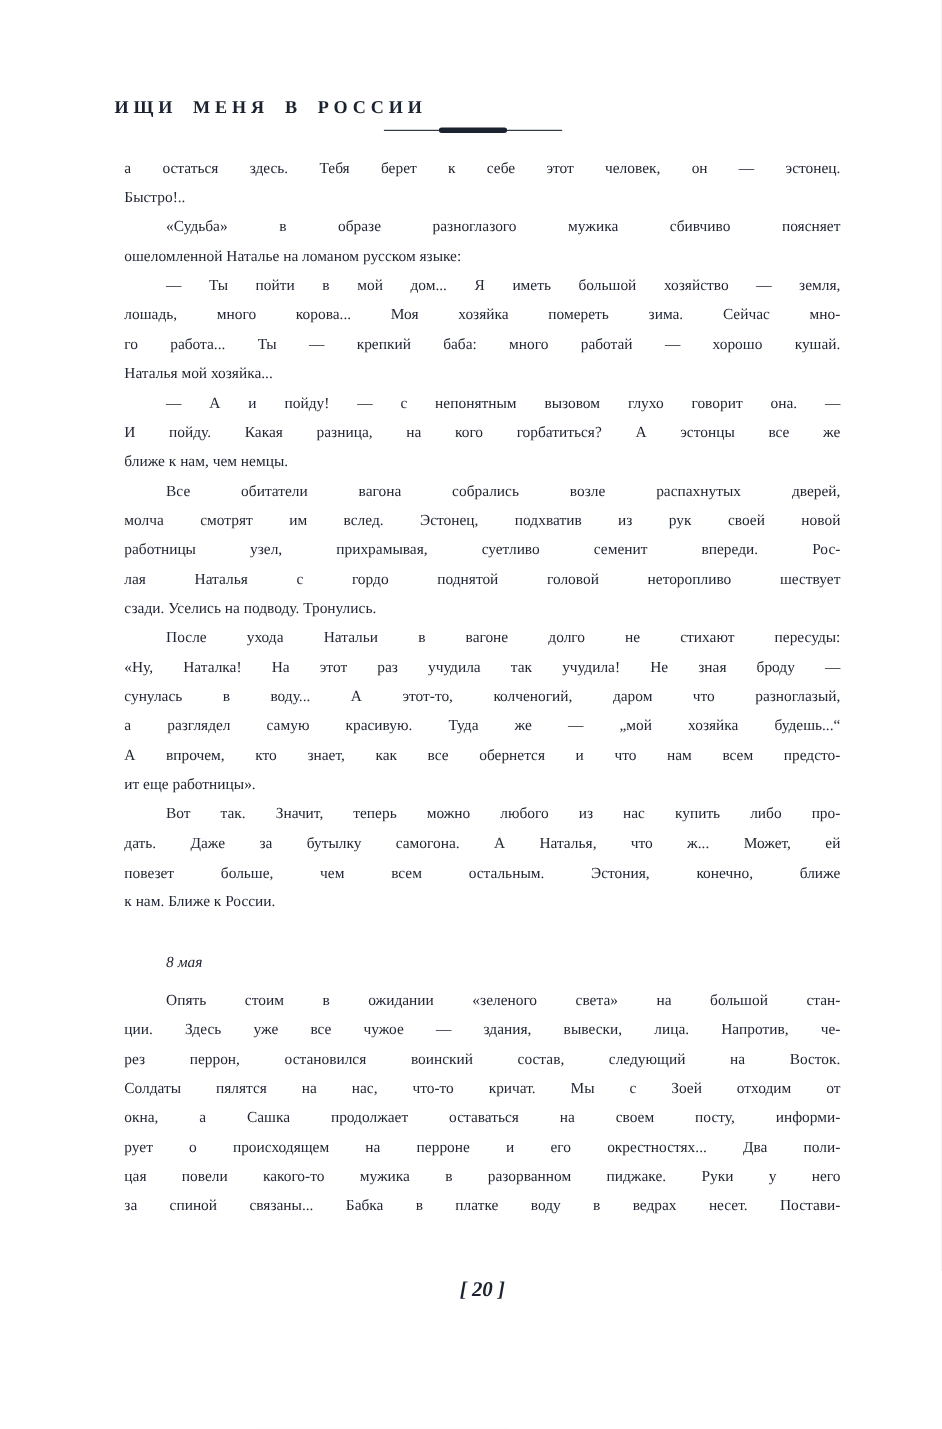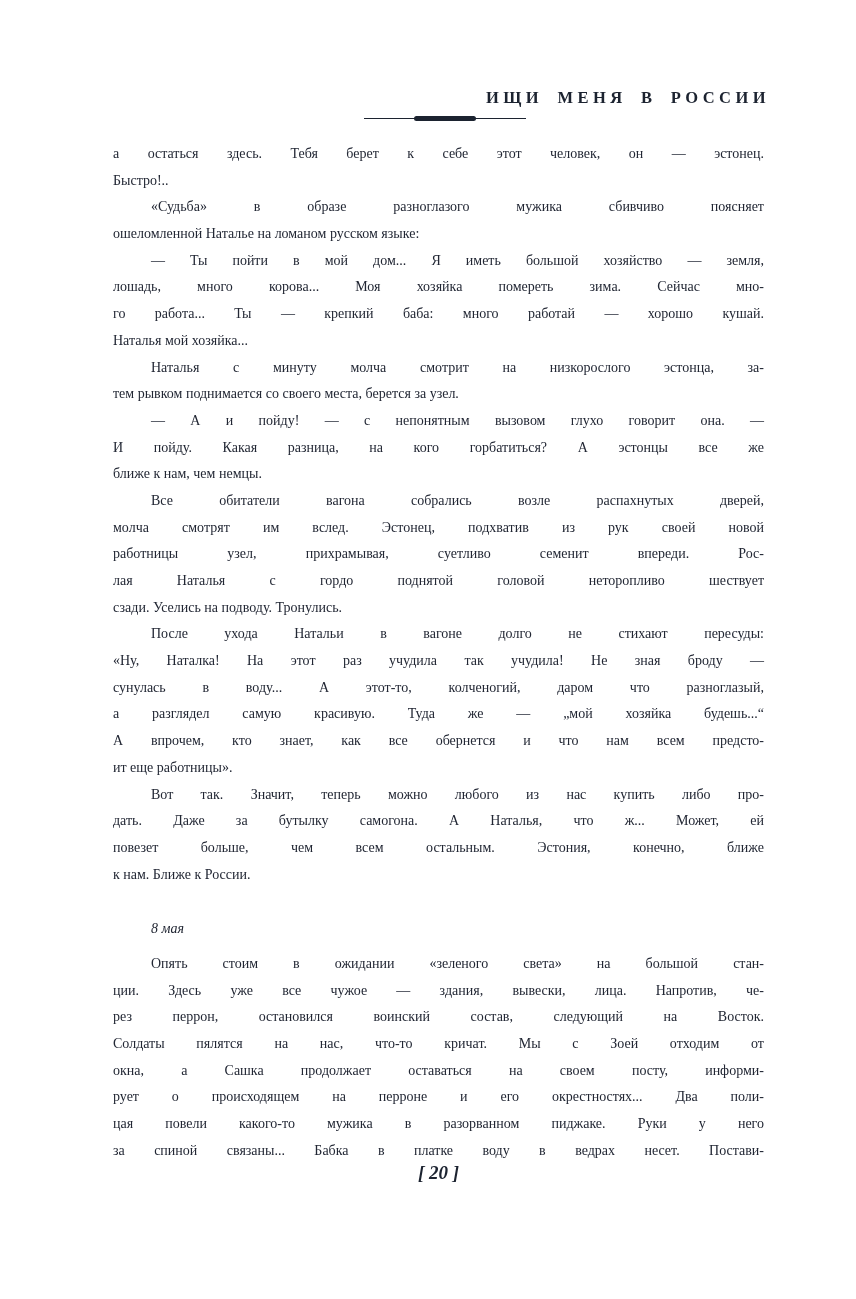--- a/index.html
+++ b/index.html
@@ -9,23 +9,23 @@
     height: 1299px;
     background: #ffffff;
     font-family: "Liberation Serif", serif;
     color: #222734;
     overflow: hidden;
     margin: 0 auto;
   }
   .running-head {
     position: absolute;
     top: 88px;
-    left: 119px;
+    left: 104px;
     width: 651px;
-    text-align: right;
+    text-align: left;
   }
   .rh-title {
     font-weight: bold;
     font-size: 16.5px;
     letter-spacing: 0.27em;
     word-spacing: 0.35em;
     color: #1c2330;
     white-space: nowrap;
   }
   .rule {
@@ -115,24 +115,20 @@
       <div class="ln last">ошеломленной Наталье на ломаном русском языке:</div>
     </div>
 
     <div class="para">
       <div class="ln j ind">— Ты пойти в мой дом... Я иметь большой хозяйство — земля,</div>
       <div class="ln j">лошадь, много корова... Моя хозяйка помереть зима. Сейчас мно-</div>
       <div class="ln j">го работа... Ты — крепкий баба: много работай — хорошо кушай.</div>
       <div class="ln last">Наталья мой хозяйка...</div>
     </div>
 
-    <div class="para">
-      <div class="ln j ind">Наталья с минуту молча смотрит на низкорослого эстонца, за-</div>
-      <div class="ln last">тем рывком поднимается со своего места, берется за узел.</div>
-    </div>
 
     <div class="para">
       <div class="ln j ind">— А и пойду! — с непонятным вызовом глухо говорит она. —</div>
       <div class="ln j">И пойду. Какая разница, на кого горбатиться? А эстонцы все же</div>
       <div class="ln last">ближе к нам, чем немцы.</div>
     </div>
 
     <div class="para">
       <div class="ln j ind">Все обитатели вагона собрались возле распахнутых дверей,</div>
       <div class="ln j">молча смотрят им вслед. Эстонец, подхватив из рук своей новой</div>

